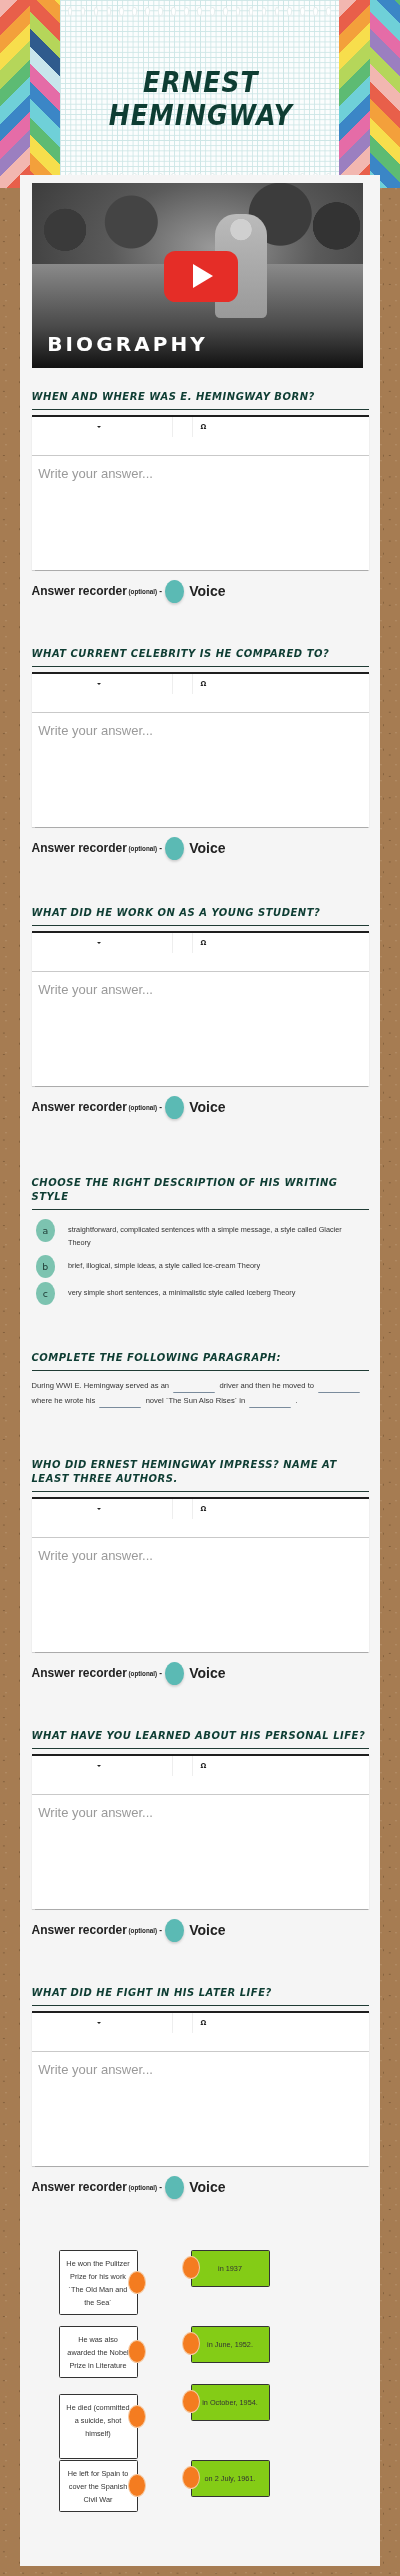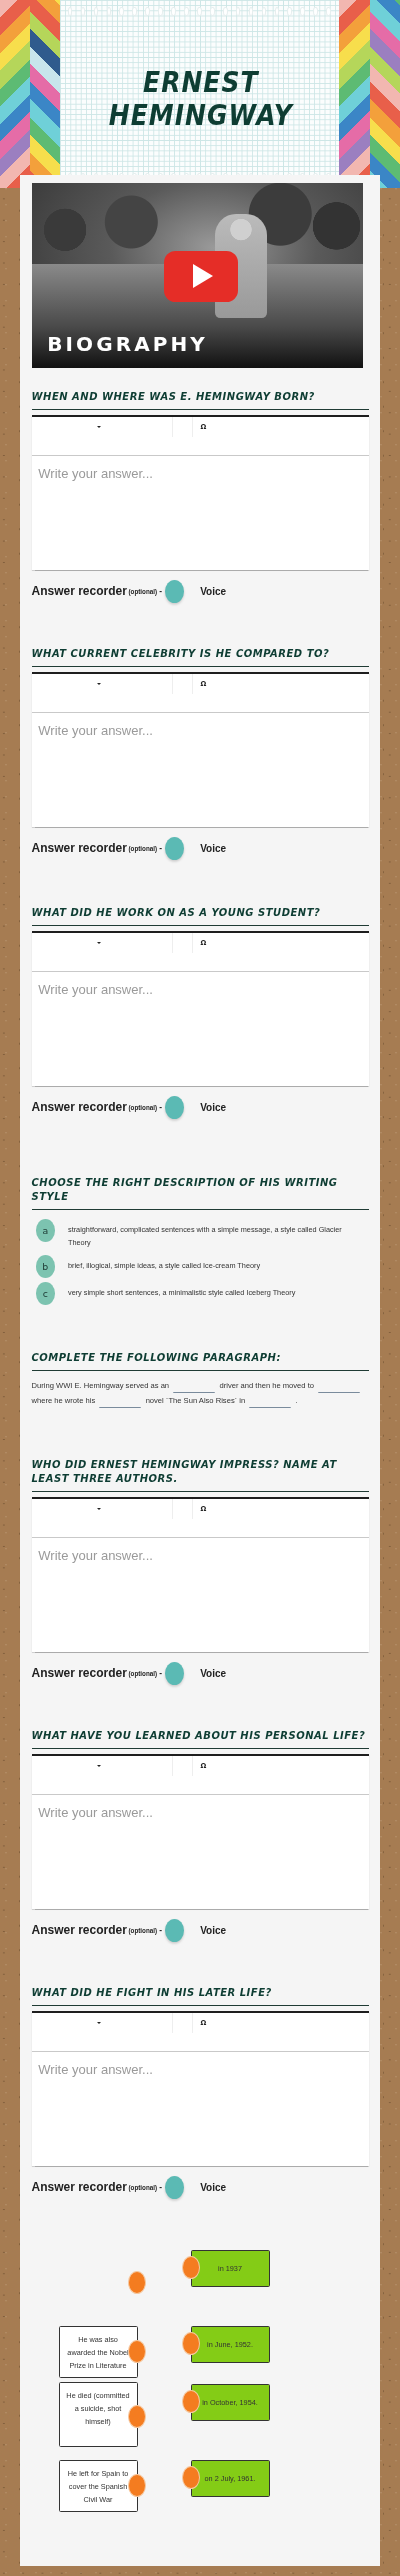--- a/index.html
+++ b/index.html
@@ -157,21 +157,21 @@
   .recorder .label {
     font-family: "Liberation Sans", sans-serif; font-weight: bold; font-size: 12px; color: #222;
   }
   .recorder .opt { font-size: 6.3px; font-weight: bold; color: #222; margin-left: 1.6px; }
   .recorder .dash { font-weight: bold; margin-left: 2.1px; color: #222; }
   .voice-btn {
     width: 19px; height: 23px; border-radius: 50%; background: #5bbab4; margin-left: 3.1px;
     box-shadow: 0 1.6px 2.6px rgba(0,0,0,.18); border: none; cursor: pointer;
   }
   .recorder .voice {
-    margin-left: 16px; font-weight: bold; font-size: 10px; color: #222;
+    margin-left: 5px; font-weight: bold; font-size: 14px; color: #222;
   }
 
   
   .mc { margin-top: 8.4px; }
   .mc-row { display: flex; align-items: flex-start; margin-bottom: 6.3px; }
   .mc-badge {
     flex: none; width: 19.3px; height: 23px; border-radius: 50%; background: #7cc3b0;
     margin-left: 4.2px; color: #1e3b35; font-size: 9.4px; font-family: "DejaVu Sans", sans-serif;
     display: flex; align-items: center; justify-content: center; cursor: pointer;
   }
@@ -415,34 +415,35 @@
       <span class="opt">(optional)</span>
       <span class="dash">-</span>
       <button class="voice-btn"></button>
       <span class="voice">Voice</span>
     </div>
   </div>
 
   <div class="section" style="top:2070px;">
     <div style="position:relative; margin-top:5.2px; height:271px;">
 
+      <div class="match-left" style="top:0; height:65px;"><span>He won the Pulitzer Prize for his work ´The Old Man and the Sea´</span></div>
       <div class="dot" style="left:96px; top:21px;"></div>
       <div class="match-right" style="top:0;">
           <span>in 1937</span>
         </div>
       <div class="dot" style="left:150px; top:6.3px;"></div>
 
       <div class="match-left" style="top:76px; height:52px;"><span>He was also awarded the Nobel Prize in Literature</span></div>
       <div class="dot" style="left:96px; top:90px;"></div>
       <div class="match-right" style="top:76px;">
           <span>in June, 1952.</span>
         </div>
       <div class="dot" style="left:150px; top:82px;"></div>
 
-      <div class="match-left" style="top:132px; height:65px;"><span>He died (committed a suicide, shot himself)</span></div>
+      <div class="match-left" style="top:144px; height:65px;"><span>He died (committed a suicide, shot himself)</span></div>
       <div class="dot" style="left:96px; top:155px;"></div>
       <div class="match-right" style="top:134px;">
           <span>in October, 1954.</span>
         </div>
       <div class="dot" style="left:150px; top:140px;"></div>
 
       <div class="match-left" style="top:210px; height:52px;"><span>He left for Spain to cover the Spanish Civil War</span></div>
       <div class="dot" style="left:96px; top:224px;"></div>
       <div class="match-right" style="top:210px;">
           <span>on 2 July, 1961.</span>

